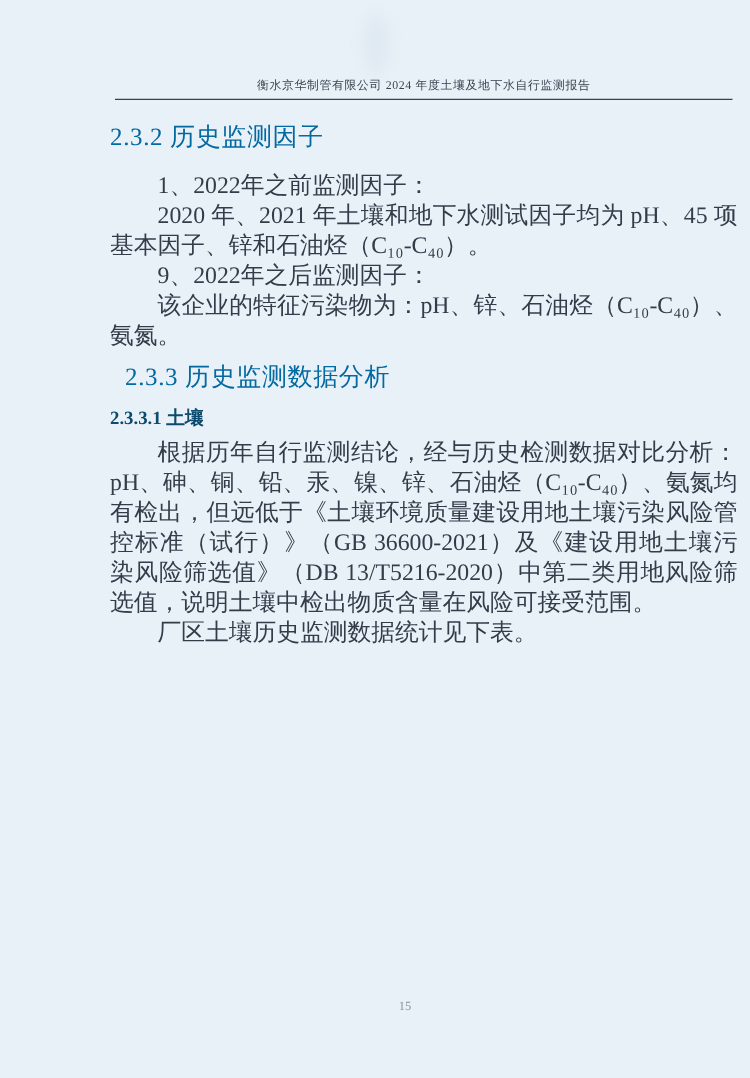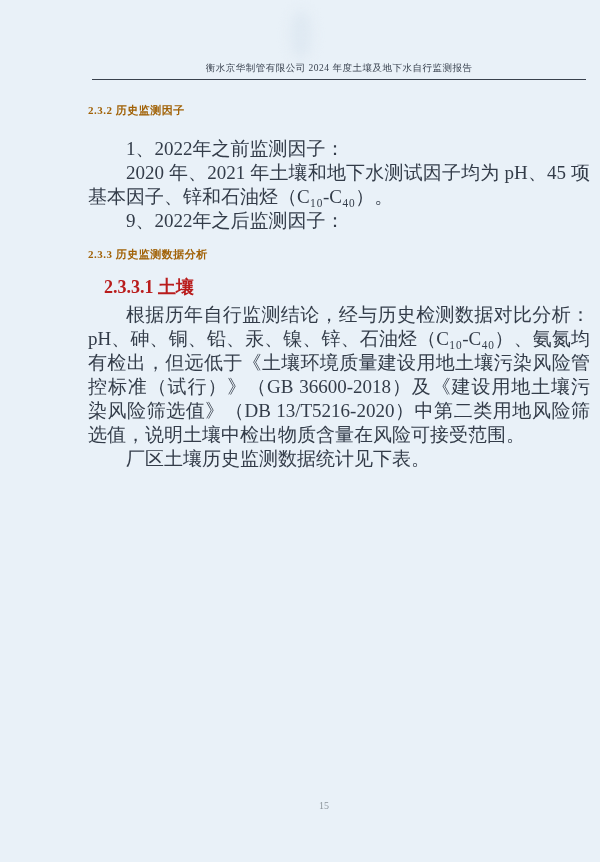--- a/index.html
+++ b/index.html
@@ -53,35 +53,35 @@
   }
   .content p {
     margin: 0;
     font-size: 19px;
     line-height: 24px;
     text-indent: 2em;
     color: #333c49;
   }
   h2.sec-heading {
     margin: 0 0 17px 0;
-    font-size: 11px;
+    font-size: 20px;
     line-height: 20px;
-    font-weight: bold;
-    color: #a16207;
+    font-weight: normal;
+    color: #0369a1;
     letter-spacing: 0.5px;
   }
   h2.sec-heading.second {
-    margin: 11px 0 0 0;
+    margin: 11px 0 0 12px;
   }
   h3.sub-heading {
-    margin: 15px 0 7px 16px;
-    font-size: 18px;
+    margin: 15px 0 7px 0;
+    font-size: 15px;
     line-height: 17px;
     font-weight: bold;
-    color: #b91c1c;
+    color: #0c4a6e;
   }
   .page-number {
     position: absolute;
     top: 800px;
     left: 0;
     width: 100%;
     text-align: center;
     font-size: 10px;
     color: #8d959c;
   }
@@ -101,27 +101,28 @@
 
     <h2 class="sec-heading">2.3.2  历史监测因子</h2>
 
     <p>1、2022年之前监测因子：</p>
 
     <p>2020 年、2021 年土壤和地下水测试因子均为 pH、45 项基本因子、锌和石油烃（C₁₀-C₄₀）。</p>
 
     <p>9、2022年之后监测因子：</p>
 
 
+    <p>该企业的特征污染物为：pH、锌、石油烃（C₁₀-C₄₀）、氨氮。</p>
 
 
     <h2 class="sec-heading second">2.3.3  历史监测数据分析</h2>
 
     <h3 class="sub-heading">2.3.3.1 土壤</h3>
 
-    <p>根据历年自行监测结论，经与历史检测数据对比分析：pH、砷、铜、铅、汞、镍、锌、石油烃（C₁₀-C₄₀）、氨氮均有检出，但远低于《土壤环境质量建设用地土壤污染风险管控标准（试行）》（GB 36600-2018）及《建设用地土壤污染风险筛选值》（DB 13/T5216-2020）中第二类用地风险筛选值，说明土壤中检出物质含量在风险可接受范围。</p>
+    <p>根据历年自行监测结论，经与历史检测数据对比分析：pH、砷、铜、铅、汞、镍、锌、石油烃（C₁₀-C₄₀）、氨氮均有检出，但远低于《土壤环境质量建设用地土壤污染风险管控标准（试行）》（GB 36600-2021）及《建设用地土壤污染风险筛选值》（DB 13/T5216-2020）中第二类用地风险筛选值，说明土壤中检出物质含量在风险可接受范围。</p>
 
     <p>厂区土壤历史监测数据统计见下表。</p>
 
   </div>
 
   <div class="page-number">15</div>
 
 </div>
 
 </body></html>

